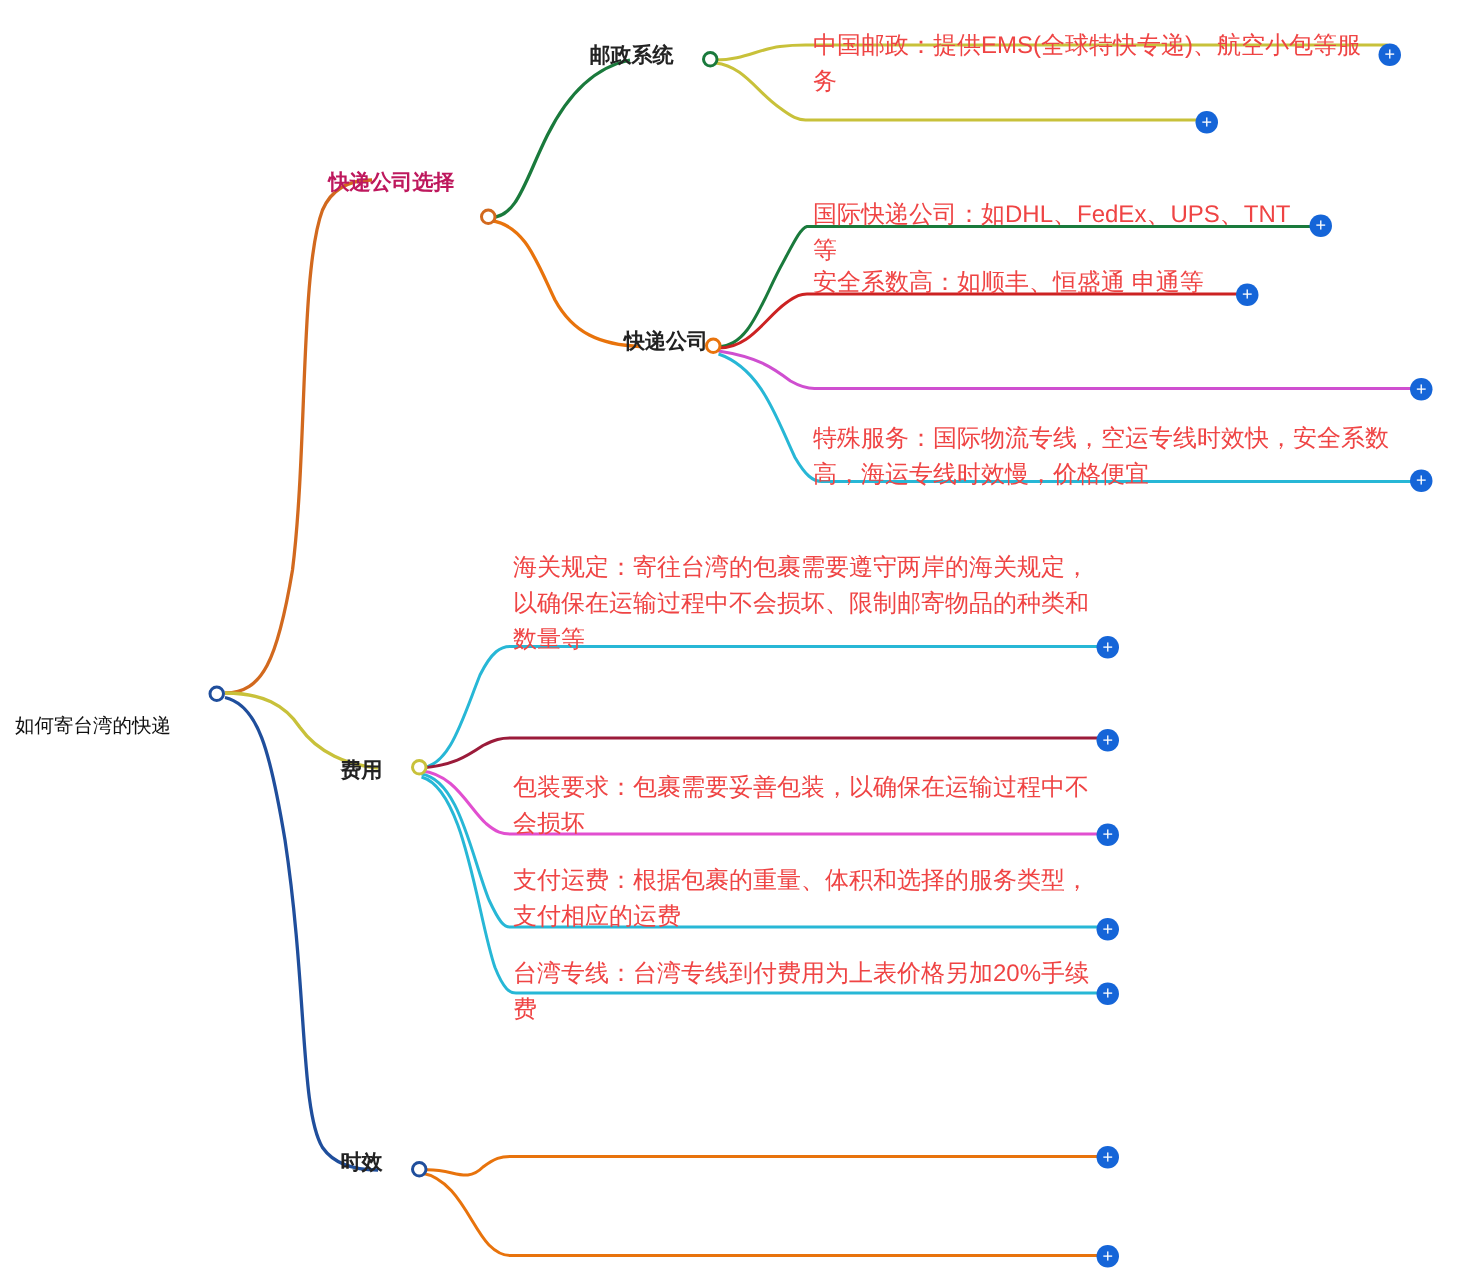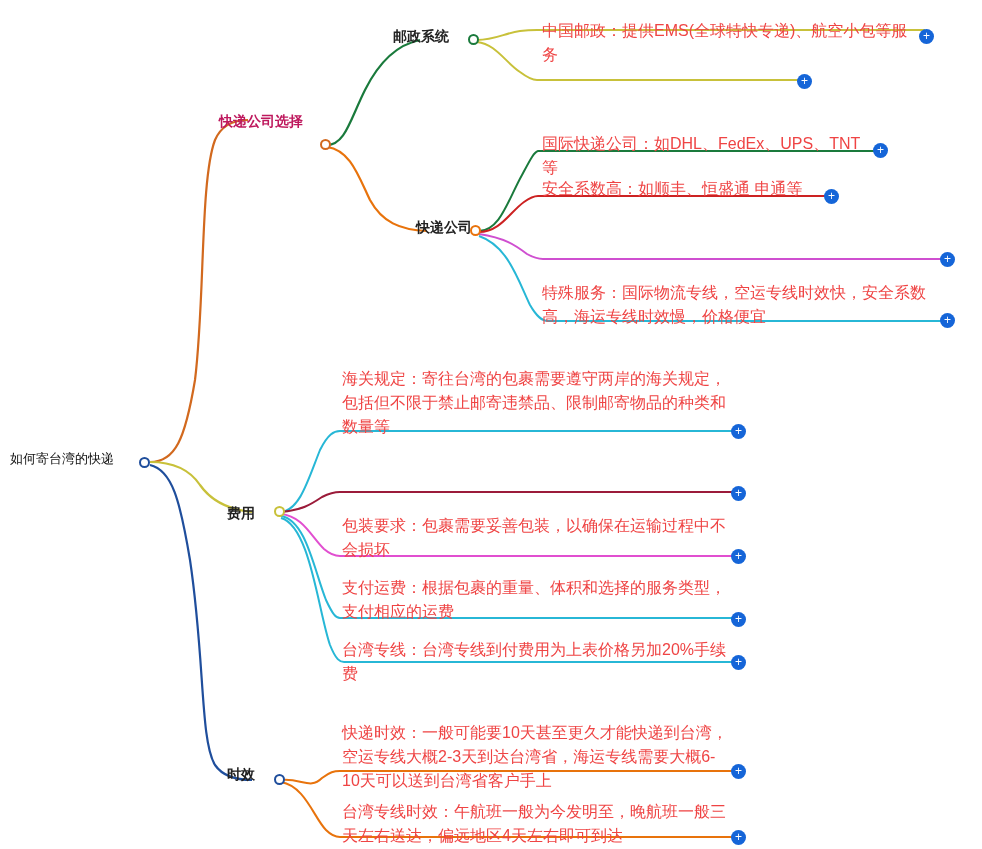--- a/index.html
+++ b/index.html
@@ -29,20 +29,21 @@
     position: absolute;
     box-sizing: border-box;
     white-space: pre-wrap;
     line-height: 1.5;
   }
   .root-node {
     font-size: 13px;
     color: #111111;
     font-weight: normal;
     padding: 2px 2px;
+    margin-top: 25px;
   }
   .branch-node {
     font-size: 14px;
     font-weight: bold;
     color: #222222;
     padding: 1px 3px;
   }
   .leaf-node {
     font-size: 16px;
     color: #ef4444;
@@ -139,36 +140,34 @@
   <div class="plus-btn" style="left:824px; top:189px;">+</div>
 
   <div class="plus-btn" style="left:940px; top:252px;">+</div>
 
   <div class="node leaf-node" style="left:540px; top:280px; width:400px;">特殊服务：国际物流专线，空运专线时效快，安全系数高，海运专线时效慢，价格便宜</div>
   <div class="plus-btn" style="left:940px; top:313px;">+</div>
 
   <div class="node branch-node" style="left:224px; top:502px;">费用</div>
   <div class="dot" style="left:274px; top:506px; border:2.5px solid #c8c13a;"></div>
 
-  <div class="node leaf-node" style="left:340px; top:366px; width:392px;">海关规定：寄往台湾的包裹需要遵守两岸的海关规定，包括但不限于禁止邮寄违禁品、限制邮寄物品的种类和数量等</div>
+  <div class="node leaf-node" style="left:340px; top:366px; width:392px;">海关规定：寄往台湾的包裹需要遵守两岸的海关规定，以确保在运输过程中不会损坏、限制邮寄物品的种类和数量等</div>
   <div class="plus-btn" style="left:731px; top:424px;">+</div>
 
   <div class="plus-btn" style="left:731px; top:486px;">+</div>
 
   <div class="node leaf-node" style="left:340px; top:513px; width:392px;">包装要求：包裹需要妥善包装，以确保在运输过程中不会损坏</div>
   <div class="plus-btn" style="left:731px; top:549px;">+</div>
 
   <div class="node leaf-node" style="left:340px; top:575px; width:392px;">支付运费：根据包裹的重量、体积和选择的服务类型，支付相应的运费</div>
   <div class="plus-btn" style="left:731px; top:612px;">+</div>
 
   <div class="node leaf-node" style="left:340px; top:637px; width:392px;">台湾专线：台湾专线到付费用为上表价格另加20%手续费</div>
   <div class="plus-btn" style="left:731px; top:655px;">+</div>
 
   <div class="node branch-node" style="left:224px; top:763px;">时效</div>
   <div class="dot" style="left:274px; top:774px; border:2.5px solid #1f4e9c;"></div>
 
-  <div class="node leaf-node" style="left:340px; top:720px; width:392px;">快递时效：一般可能要10天甚至更久才能快递到台湾，空运专线大概2-3天到达台湾省，海运专线需要大概6-10天可以送到台湾省客户手上</div>
   <div class="plus-btn" style="left:731px; top:764px;">+</div>
 
-  <div class="node leaf-node" style="left:340px; top:799px; width:392px;">台湾专线时效：午航班一般为今发明至，晚航班一般三天左右送达，偏远地区4天左右即可到达</div>
   <div class="plus-btn" style="left:731px; top:830px;">+</div>
 
 </div>
 
 </body></html>

